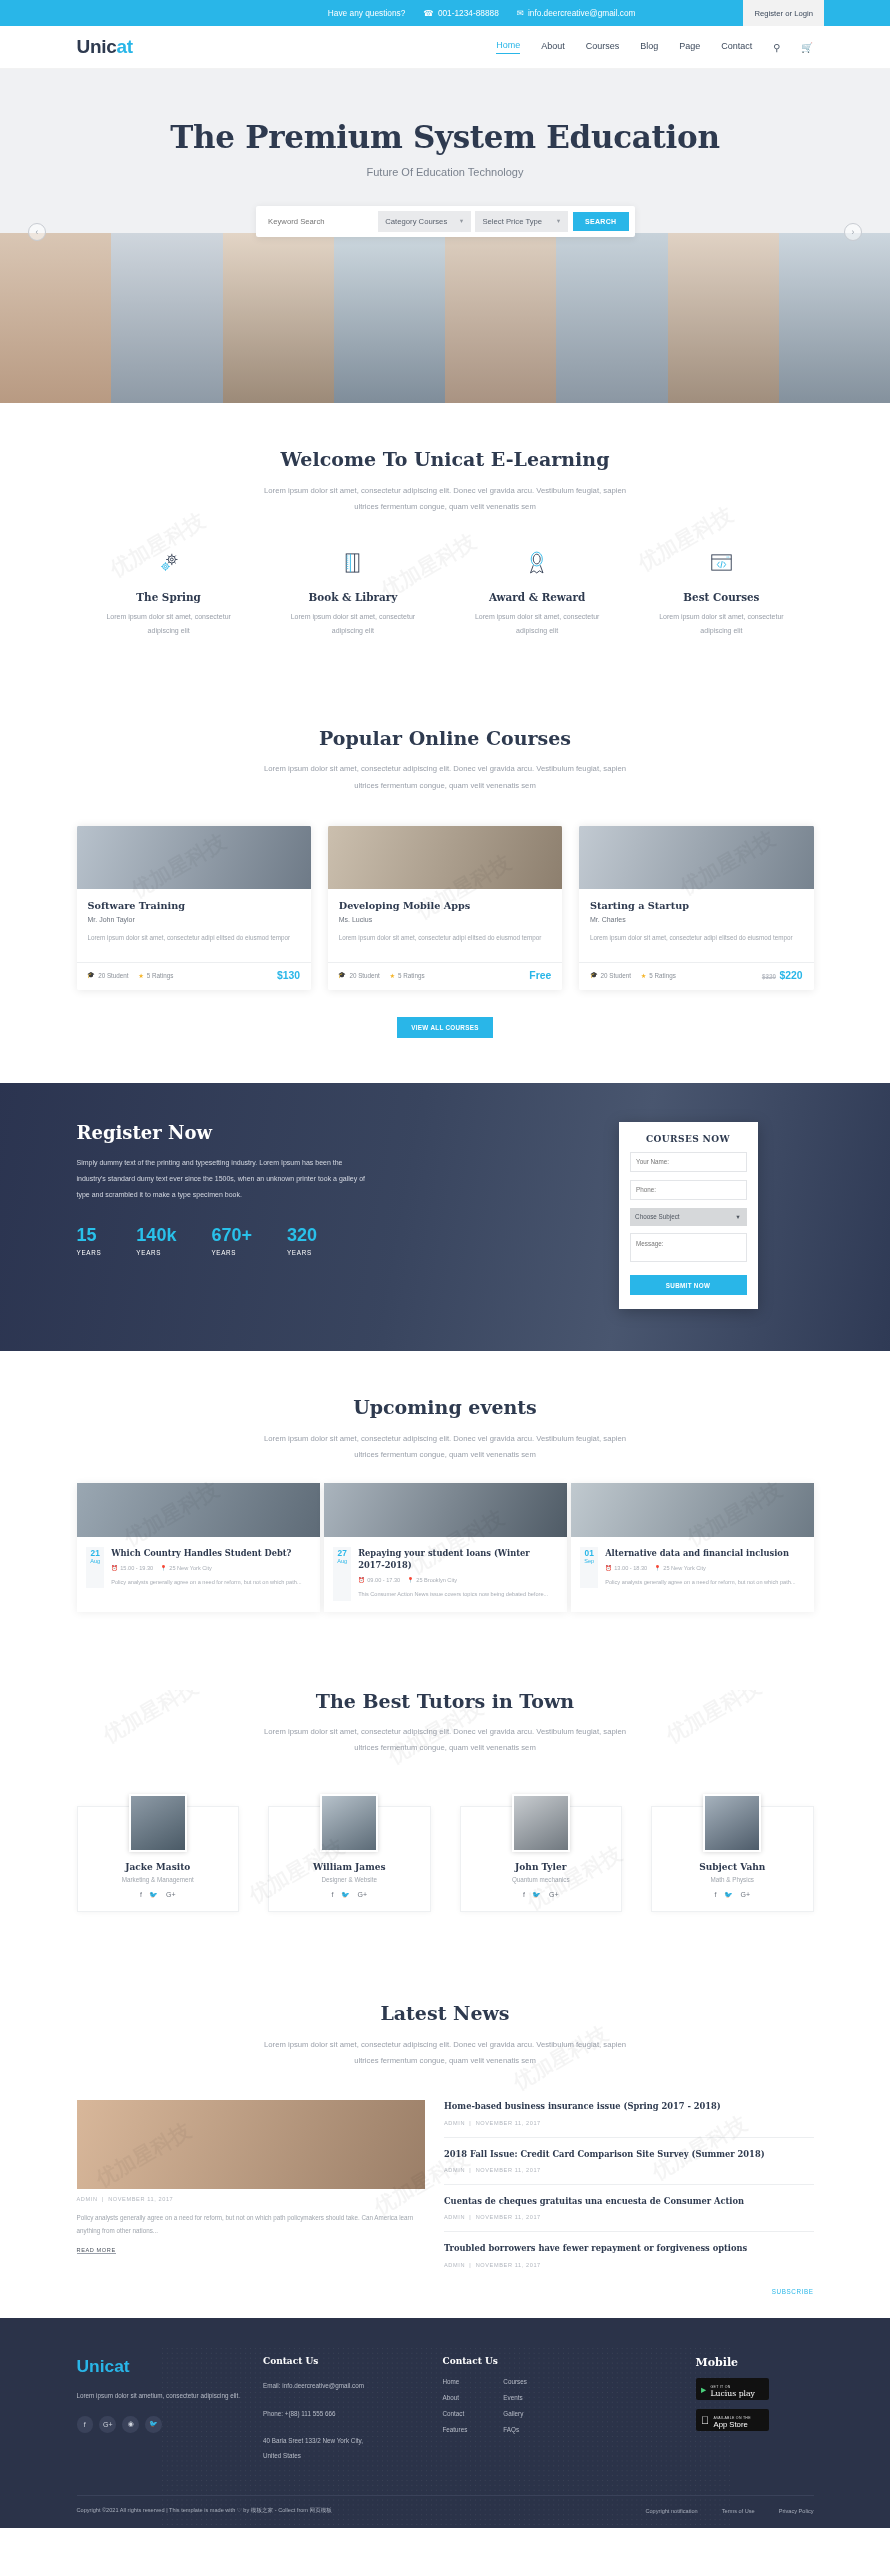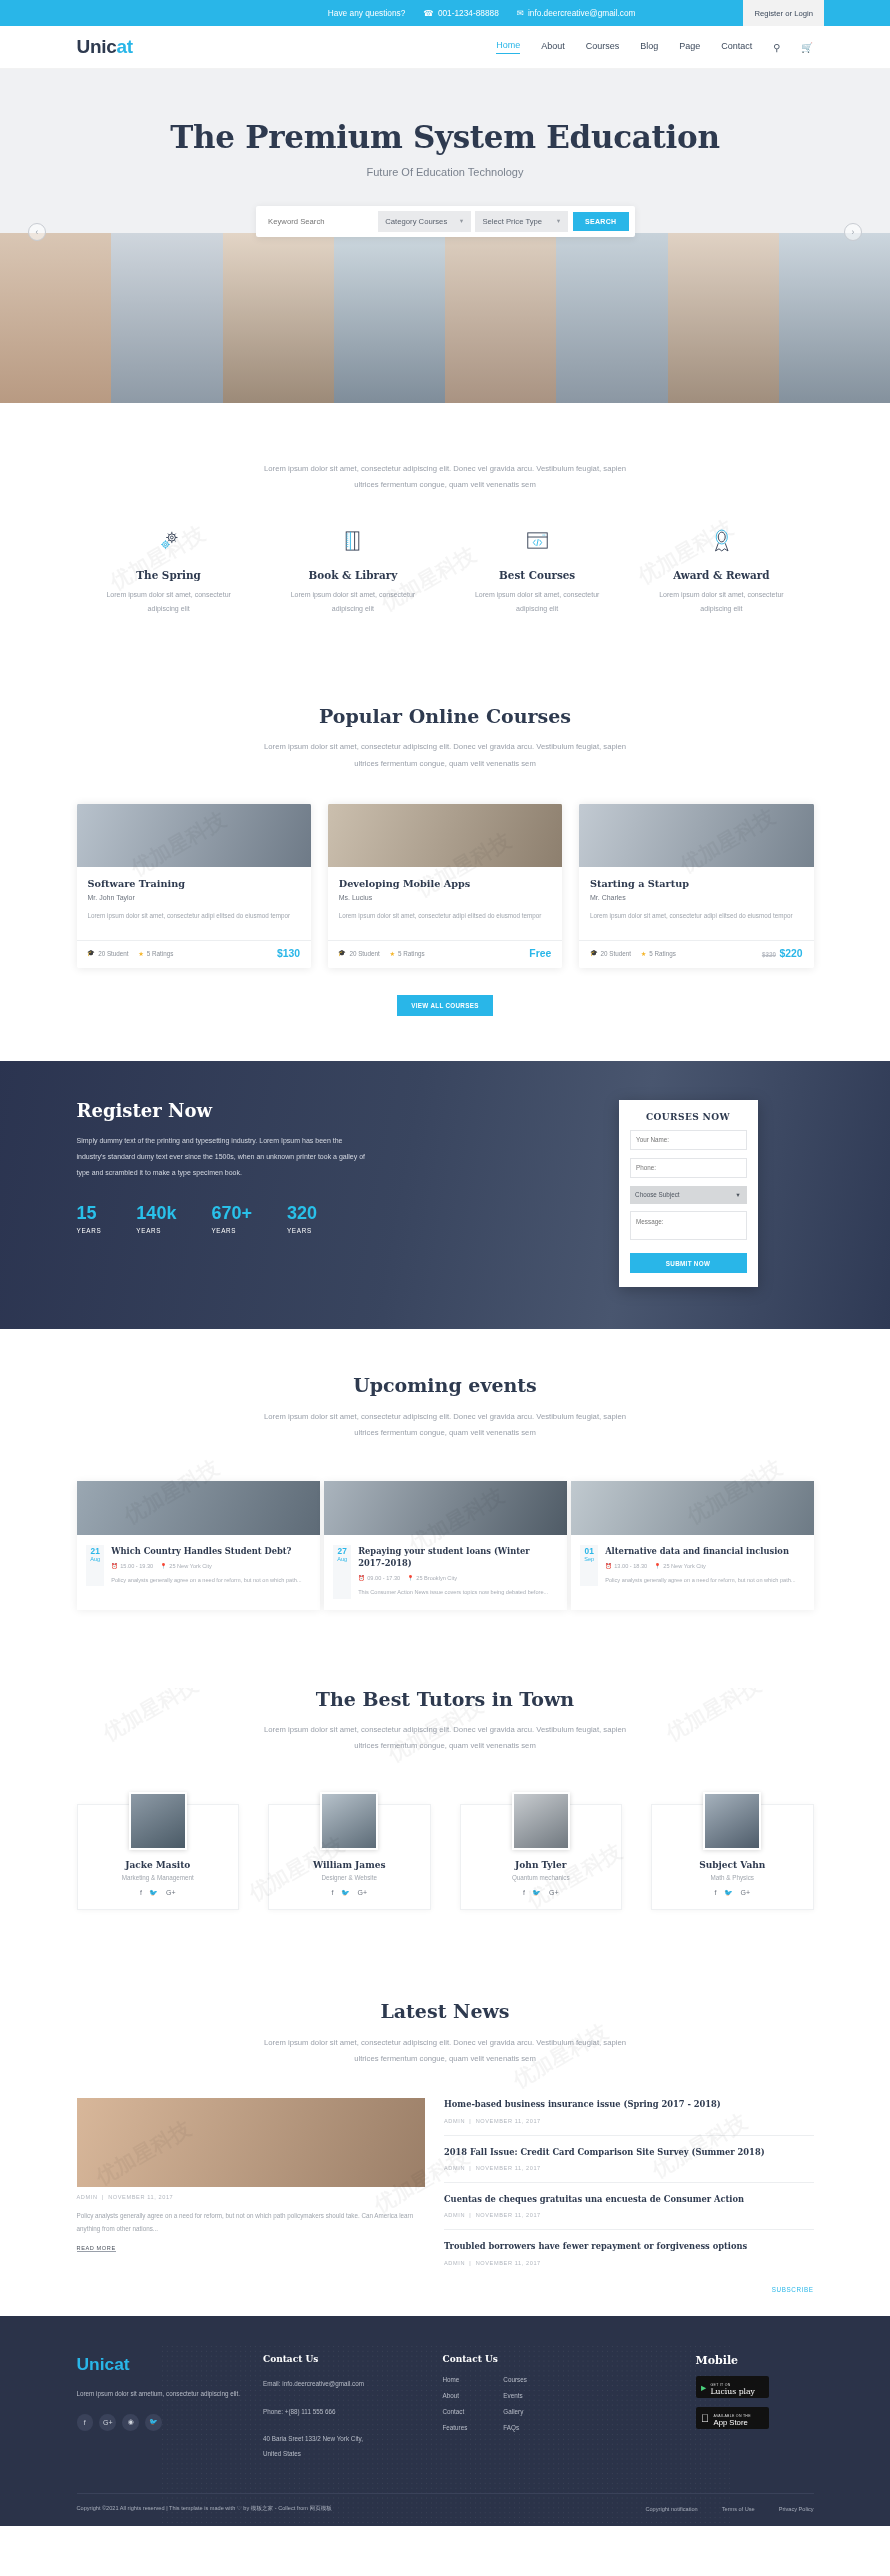--- a/index.html
+++ b/index.html
@@ -92,21 +92,21 @@
   .reg-form h3{font-size:9px;color:#2e3a4f;font-weight:700;text-align:center;letter-spacing:0.4px}
   .reg-form input,.reg-form textarea{width:100%;margin-top:7.7px;border:0.7px solid #e3e5e8;padding:5.6px;
             font-size:6.3px;color:#9aa0aa;outline:0;font-family:"Liberation Sans",sans-serif}
   .reg-form textarea{height:29px;resize:none}
   .reg-form .rsel{width:100%;margin-top:7.7px;background:#d6d8da;padding:5.6px;font-size:6.3px;color:#4d545e;
             display:flex;align-items:center;justify-content:space-between;cursor:pointer}
   .reg-form .sb{width:100%;margin-top:11px;background:#29b6e8;color:#fff;border:0;padding:6.3px;
             font-size:6.3px;font-weight:700;letter-spacing:0.3px;cursor:pointer}
 
   
-  .events{display:flex;gap:4px;margin-top:40px;text-align:left}
+  .events{display:flex;gap:4px;margin-top:20px;text-align:left}
   .ev{flex:1;background:#fff;box-shadow:0 0.7px 8.3px rgba(0,0,0,.08)}
   .ev .ethumb{height:54px;background-size:cover;background-position:center}
   .ev .ebody{padding:9.7px 9.7px 11px;display:flex;gap:7px}
   .ev .date{width:18px;text-align:center;background:#f5f7f9;padding:2.8px 0;flex:none}
   .ev .date .d{font-size:8.3px;font-weight:700;color:#29b6e8;line-height:1.1}
   .ev .date .m{font-size:5.6px;color:#29b6e8}
   .ev h3{font-size:8.3px;color:#2e3a4f;font-weight:700;line-height:1.5}
   .ev .info{margin-top:5.6px;display:flex;gap:7px;font-size:5.6px;color:#a8adb5}
   .ev .info span{display:flex;align-items:center;gap:2.1px}
   .ev .ex{margin-top:6.3px;font-size:5.6px;color:#a8adb5;line-height:2}
@@ -239,20 +239,21 @@
   </div>
 </div>
 
 <div class="sec">
   <div class="wrap">
     <div class="wm">
         <b style="left:28px;top:83px">优加星科技</b>
         <b style="left:299px;top:104px">优加星科技</b>
         <b style="left:556px;top:77px">优加星科技</b>
       </div>
+    <h2 class="serif">Welcome To Unicat E-Learning</h2>
     <p class="lead">Lorem ipsum dolor sit amet, consectetur adipiscing elit. Donec vel gravida arcu. Vestibulum feugiat, sapien ultrices fermentum congue, quam velit venenatis sem</p>
     <div class="feat">
       <div class="f">
         <div class="ico">
             <svg width="24" height="24" viewBox="0 0 34 34" fill="none" stroke="#2e3a4f" stroke-width="1.3">
               <circle cx="21" cy="12" r="5"></circle>
               <circle cx="21" cy="12" r="2"></circle>
               <path d="M21 4v3M21 17v3M13 12h3M26 12h3M15.5 6.5l2 2M24.5 15.5l2 2M26.5 6.5l-2 2M17.5 15.5l-2 2"></path>
               <circle cx="12" cy="22" r="4" stroke="#29b6e8"></circle>
               <circle cx="12" cy="22" r="1.6" stroke="#29b6e8"></circle>
@@ -269,40 +270,40 @@
               <path d="M12 4v26" stroke="#29b6e8"></path>
               <path d="M18 4v26"></path>
               <path d="M6 7h3M6 10h3M6 13h3M6 16h3M6 19h3M6 22h3M6 25h3" stroke="#29b6e8" stroke-width="1"></path>
             </svg>
           </div>
         <h3 class="serif">Book &amp; Library</h3>
         <p>Lorem ipsum dolor sit amet, consectetur adipiscing elit</p>
       </div>
       <div class="f">
         <div class="ico">
+            <svg width="19.5" height="25" viewBox="0 0 28 36" fill="none" stroke="#2e3a4f" stroke-width="1.3">
+              <ellipse cx="14" cy="13" rx="8" ry="10" stroke="#29b6e8"></ellipse>
+              <ellipse cx="14" cy="13" rx="5" ry="7"></ellipse>
+              <path d="M9 22L5 33l5-3 4 3 4-3 5 3-4-11"></path>
+            </svg>
+          </div>
+        <h3 class="serif">Award &amp; Reward</h3>
+        <p>Lorem ipsum dolor sit amet, consectetur adipiscing elit</p>
+      </div>
+      <div class="f">
+        <div class="ico">
             <svg width="25" height="21" viewBox="0 0 36 30" fill="none" stroke="#2e3a4f" stroke-width="1.3">
               <rect x="4" y="4" width="28" height="22"></rect>
               <path d="M4 10h28"></path>
               <circle cx="26" cy="7" r=".8" fill="#29b6e8" stroke="none"></circle>
               <circle cx="28.5" cy="7" r=".8" fill="#29b6e8" stroke="none"></circle>
               <path d="M15 14l-3 4 3 4M21 14l3 4-3 4M19 13l-2 10" stroke="#29b6e8"></path>
             </svg>
           </div>
         <h3 class="serif">Best Courses</h3>
-        <p>Lorem ipsum dolor sit amet, consectetur adipiscing elit</p>
-      </div>
-      <div class="f">
-        <div class="ico">
-            <svg width="19.5" height="25" viewBox="0 0 28 36" fill="none" stroke="#2e3a4f" stroke-width="1.3">
-              <ellipse cx="14" cy="13" rx="8" ry="10" stroke="#29b6e8"></ellipse>
-              <ellipse cx="14" cy="13" rx="5" ry="7"></ellipse>
-              <path d="M9 22L5 33l5-3 4 3 4-3 5 3-4-11"></path>
-            </svg>
-          </div>
-        <h3 class="serif">Award &amp; Reward</h3>
         <p>Lorem ipsum dolor sit amet, consectetur adipiscing elit</p>
       </div>
     </div>
   </div>
 </div>
 
 <div class="sec">
   <div class="wrap">
     <div class="wm">
         <b style="left:49px;top:125px">优加星科技</b>

